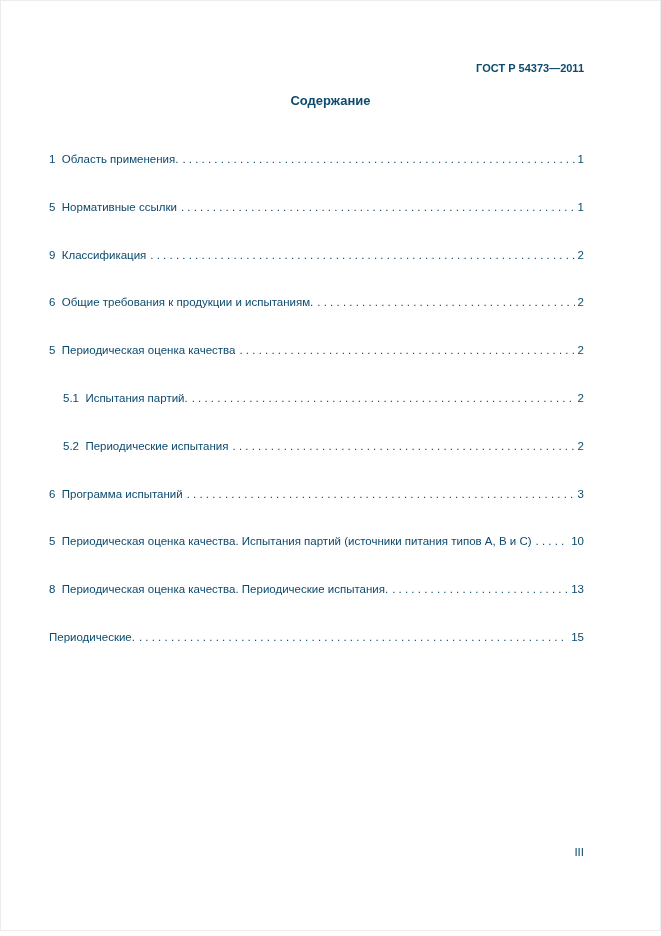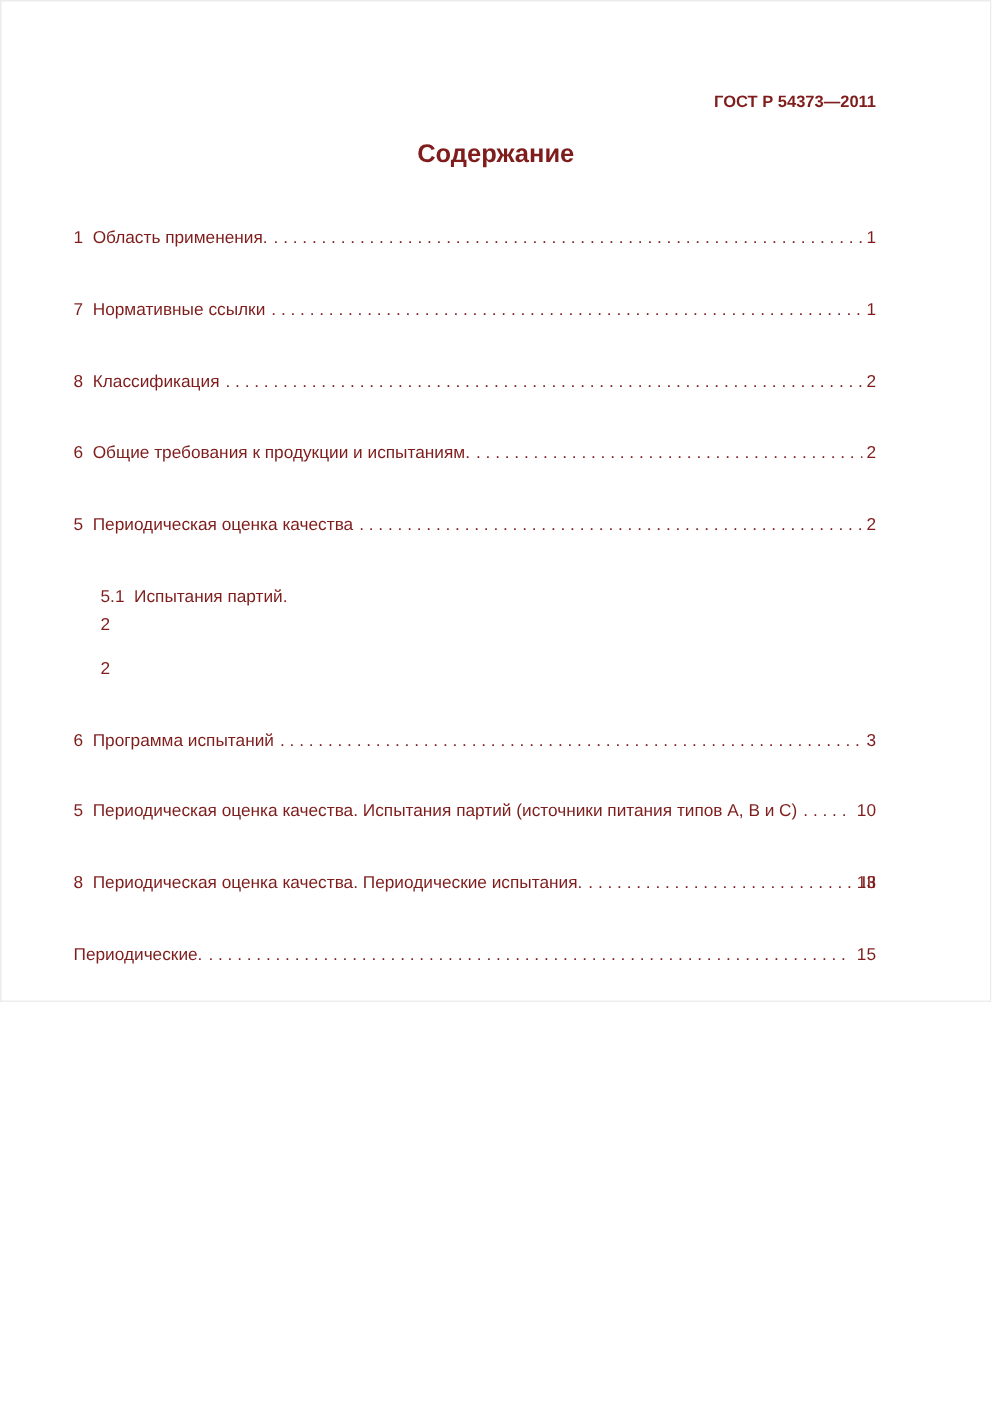--- a/index.html
+++ b/index.html
@@ -3,62 +3,61 @@
 <meta charset="utf-8">
 <style>
   html, body {
     margin: 0;
     padding: 0;
     background: #ffffff;
   }
   .page {
     position: relative;
     width: 661px;
-    height: 668px;
+    height: 931px;
     background: #ffffff;
     font-family: "Liberation Sans", sans-serif;
-    color: #7f1d1d;
+    color: #0c4a6e;
     box-sizing: border-box;
     border: 1px solid #ececec;
     overflow: hidden;
   }
   .doc-number {
     position: absolute;
     top: 61px;
     right: 76px;
     font-size: 11px;
     font-weight: bold;
     white-space: pre;
   }
   .toc-title {
     position: absolute;
     top: 92px;
     left: 0;
     right: 0;
     text-align: center;
-    font-size: 17px;
+    font-size: 13px;
     font-weight: bold;
   }
   .toc {
     position: absolute;
     top: 120px;
     left: 48px;
     right: 76px;
   }
   .toc-row {
     display: flex;
     align-items: baseline;
     font-size: 11.5px;
     height: 18.8px;
     line-height: 18.8px;
     margin-top: 29px;
   }
   .toc-row.level-1 {
     padding-left: 14px;
-    flex-direction: column;
   }
   .toc-label {
     white-space: pre;
     flex: 0 0 auto;
   }
   .toc-leader {
     flex: 1 1 auto;
     overflow: hidden;
     white-space: nowrap;
     margin: 0 3px 0 4px;
@@ -83,45 +82,46 @@
 
   <div class="toc-title">Содержание</div>
 
   <div class="toc">
       <div class="toc-row">
     <span class="toc-label">1  Область применения.</span>
     <span class="toc-leader">. . . . . . . . . . . . . . . . . . . . . . . . . . . . . . . . . . . . . . . . . . . . . . . . . . . . . . . . . . . . . . . . . . . . . . . . . . . . . . . . . . . . . . . . . . . . . . . . . . . . . . . . . . . . . . . . . . . . . . . . . . . . . . . . . . . . . . . . . . . . . . . . . . . . . . . . . . . . . . . . . . . . . . . . . . . . . . . . . . . . . . . . . . . . . . . . . . . . . . . . </span>
     <span class="toc-page">1</span>
   </div>
       <div class="toc-row">
-    <span class="toc-label">7  Нормативные ссылки</span>
+    <span class="toc-label">5  Нормативные ссылки</span>
     <span class="toc-leader">. . . . . . . . . . . . . . . . . . . . . . . . . . . . . . . . . . . . . . . . . . . . . . . . . . . . . . . . . . . . . . . . . . . . . . . . . . . . . . . . . . . . . . . . . . . . . . . . . . . . . . . . . . . . . . . . . . . . . . . . . . . . . . . . . . . . . . . . . . . . . . . . . . . . . . . . . . . . . . . . . . . . . . . . . . . . . . . . . . . . . . . . . . . . . . . . . . . . . . . . </span>
     <span class="toc-page">1</span>
   </div>
       <div class="toc-row">
-    <span class="toc-label">8  Классификация</span>
+    <span class="toc-label">9  Классификация</span>
     <span class="toc-leader">. . . . . . . . . . . . . . . . . . . . . . . . . . . . . . . . . . . . . . . . . . . . . . . . . . . . . . . . . . . . . . . . . . . . . . . . . . . . . . . . . . . . . . . . . . . . . . . . . . . . . . . . . . . . . . . . . . . . . . . . . . . . . . . . . . . . . . . . . . . . . . . . . . . . . . . . . . . . . . . . . . . . . . . . . . . . . . . . . . . . . . . . . . . . . . . . . . . . . . . . </span>
     <span class="toc-page">2</span>
   </div>
       <div class="toc-row">
     <span class="toc-label">6  Общие требования к продукции и испытаниям.</span>
     <span class="toc-leader">. . . . . . . . . . . . . . . . . . . . . . . . . . . . . . . . . . . . . . . . . . . . . . . . . . . . . . . . . . . . . . . . . . . . . . . . . . . . . . . . . . . . . . . . . . . . . . . . . . . . . . . . . . . . . . . . . . . . . . . . . . . . . . . . . . . . . . . . . . . . . . . . . . . . . . . . . . . . . . . . . . . . . . . . . . . . . . . . . . . . . . . . . . . . . . . . . . . . . . . . </span>
     <span class="toc-page">2</span>
   </div>
       <div class="toc-row">
     <span class="toc-label">5  Периодическая оценка качества</span>
     <span class="toc-leader">. . . . . . . . . . . . . . . . . . . . . . . . . . . . . . . . . . . . . . . . . . . . . . . . . . . . . . . . . . . . . . . . . . . . . . . . . . . . . . . . . . . . . . . . . . . . . . . . . . . . . . . . . . . . . . . . . . . . . . . . . . . . . . . . . . . . . . . . . . . . . . . . . . . . . . . . . . . . . . . . . . . . . . . . . . . . . . . . . . . . . . . . . . . . . . . . . . . . . . . . </span>
     <span class="toc-page">2</span>
   </div>
       <div class="toc-row level-1">
     <span class="toc-label">5.1  Испытания партий.</span>
     <span class="toc-leader">. . . . . . . . . . . . . . . . . . . . . . . . . . . . . . . . . . . . . . . . . . . . . . . . . . . . . . . . . . . . . . . . . . . . . . . . . . . . . . . . . . . . . . . . . . . . . . . . . . . . . . . . . . . . . . . . . . . . . . . . . . . . . . . . . . . . . . . . . . . . . . . . . . . . . . . . . . . . . . . . . . . . . . . . . . . . . . . . . . . . . . . . . . . . . . . . . . . . . . . . </span>
     <span class="toc-page">2</span>
   </div>
       <div class="toc-row level-1">
+    <span class="toc-label">5.2  Периодические испытания</span>
     <span class="toc-leader">. . . . . . . . . . . . . . . . . . . . . . . . . . . . . . . . . . . . . . . . . . . . . . . . . . . . . . . . . . . . . . . . . . . . . . . . . . . . . . . . . . . . . . . . . . . . . . . . . . . . . . . . . . . . . . . . . . . . . . . . . . . . . . . . . . . . . . . . . . . . . . . . . . . . . . . . . . . . . . . . . . . . . . . . . . . . . . . . . . . . . . . . . . . . . . . . . . . . . . . . </span>
     <span class="toc-page">2</span>
   </div>
       <div class="toc-row">
     <span class="toc-label">6  Программа испытаний</span>
     <span class="toc-leader">. . . . . . . . . . . . . . . . . . . . . . . . . . . . . . . . . . . . . . . . . . . . . . . . . . . . . . . . . . . . . . . . . . . . . . . . . . . . . . . . . . . . . . . . . . . . . . . . . . . . . . . . . . . . . . . . . . . . . . . . . . . . . . . . . . . . . . . . . . . . . . . . . . . . . . . . . . . . . . . . . . . . . . . . . . . . . . . . . . . . . . . . . . . . . . . . . . . . . . . . </span>
     <span class="toc-page">3</span>
   </div>
       <div class="toc-row">
     <span class="toc-label">5  Периодическая оценка качества. Испытания партий (источники питания типов А, В и С)</span>

